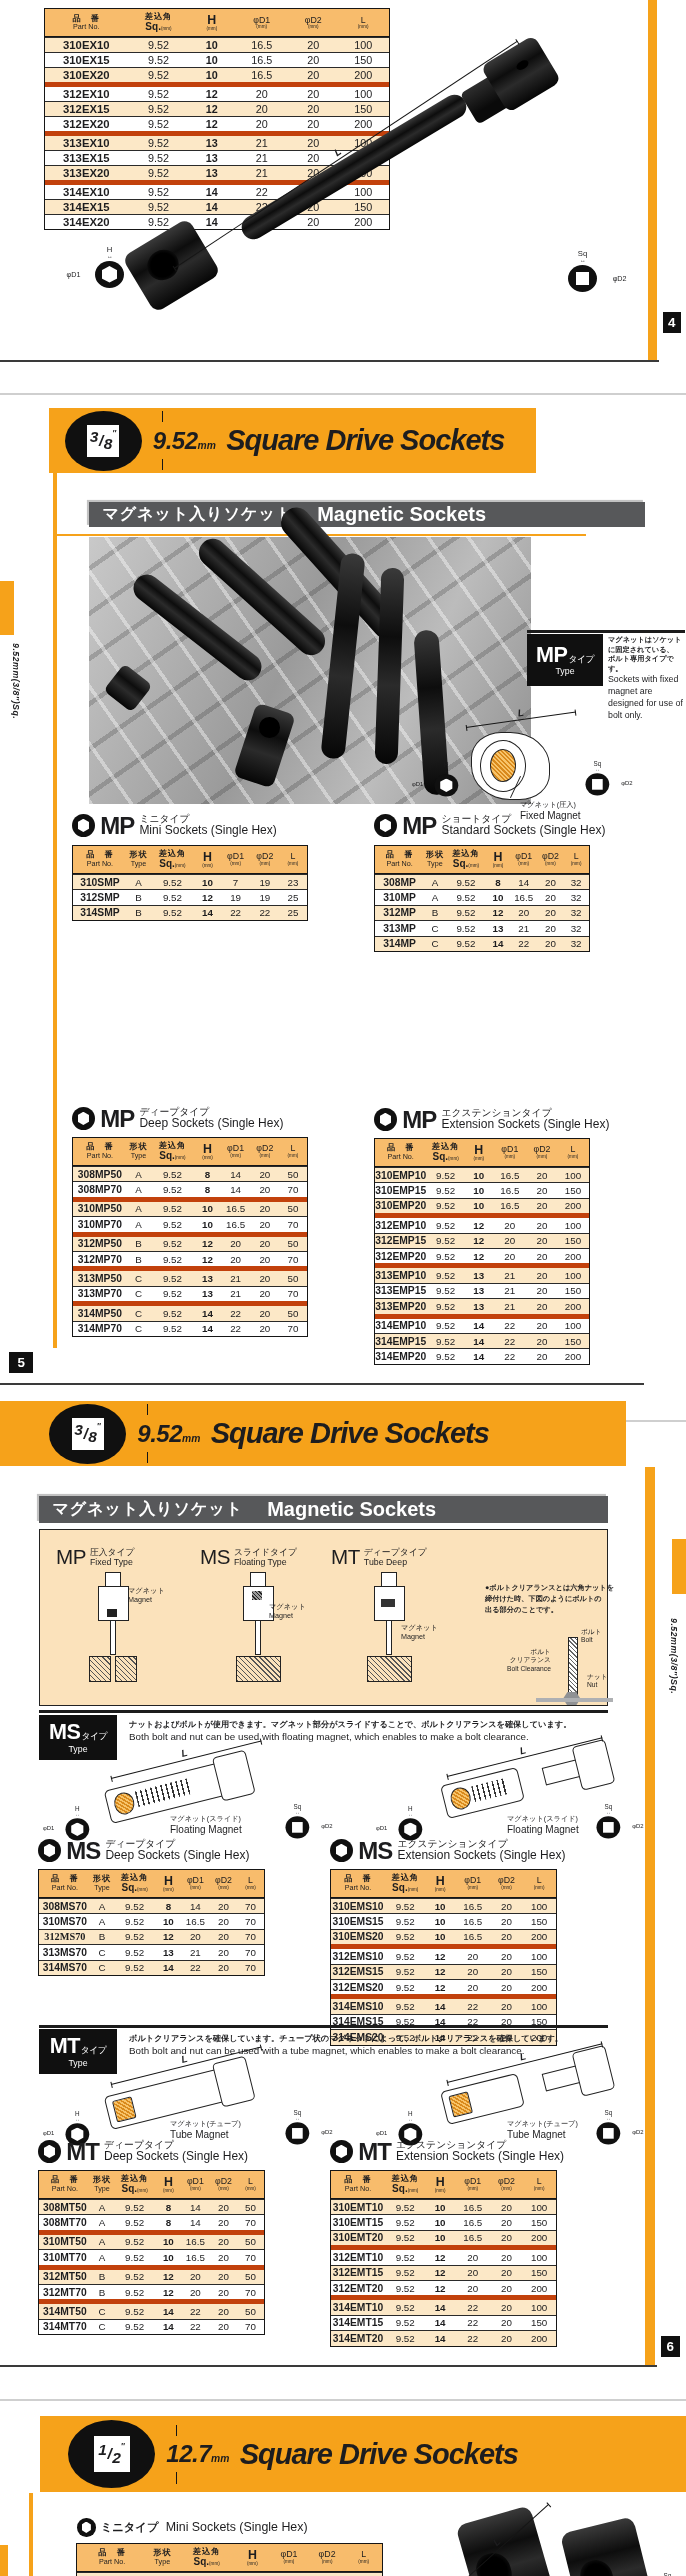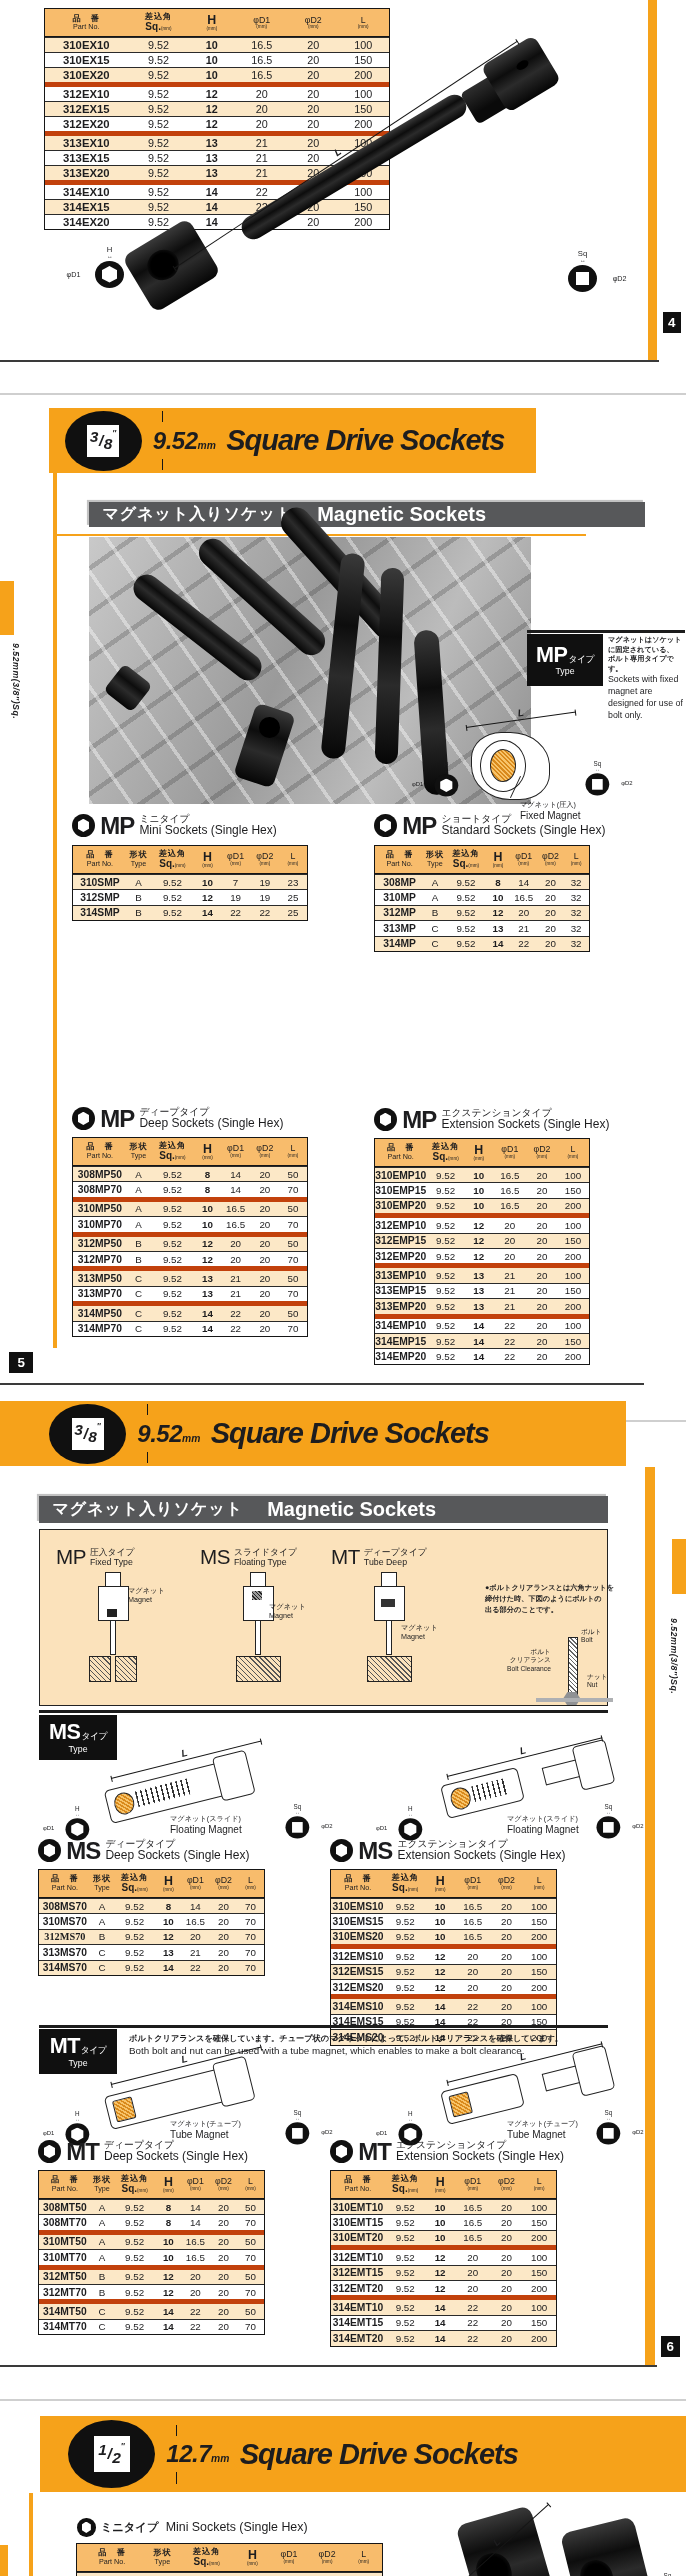--- a/index.html
+++ b/index.html
@@ -876,20 +876,24 @@
   <div class="small-label" style="left:507px;top:1648px;text-align:right;">
     <span>ボルト</span><br><span>クリアランス</span><br><span>Bolt Clearance</span></div>
   <div class="small-label" style="left:587px;top:1673px;">
     <span>ナット</span><br><span>Nut</span></div>
 
   <div class="callout-rule" style="left:39px;top:1710px;width:569px;"></div>
   <div class="callout-box" style="left:39px;top:1715px;width:78px;height:45px;">
     <div class="cl1"><span>MS</span><span class="tjp">タイプ</span></div>
     <div class="cl2">Type</div>
   </div>
+  <div class="callout-text" style="left:129px;top:1719px;width:474px;">
+    <span class="jp" style="font-size:8.2px;">ナットおよびボルトが使用できます。マグネット部分がスライドすることで、ボルトクリアランスを確保しています。</span>
+    <span class="en" style="font-size:9.8px;">Both bolt and nut can be used with floating magnet, which enables to make a bolt clearance.</span>
+  </div>
 
   <div class="cutaway" style="left:106px;top:1776px;">
     <div class="cw-rot">
         <div class="cw-body">
           <span class="cw-mag"></span>
           <span class="cw-spring"></span>
         </div>
         <div class="cw-head" style="right:-27px;"></div>
       </div>
   </div>

